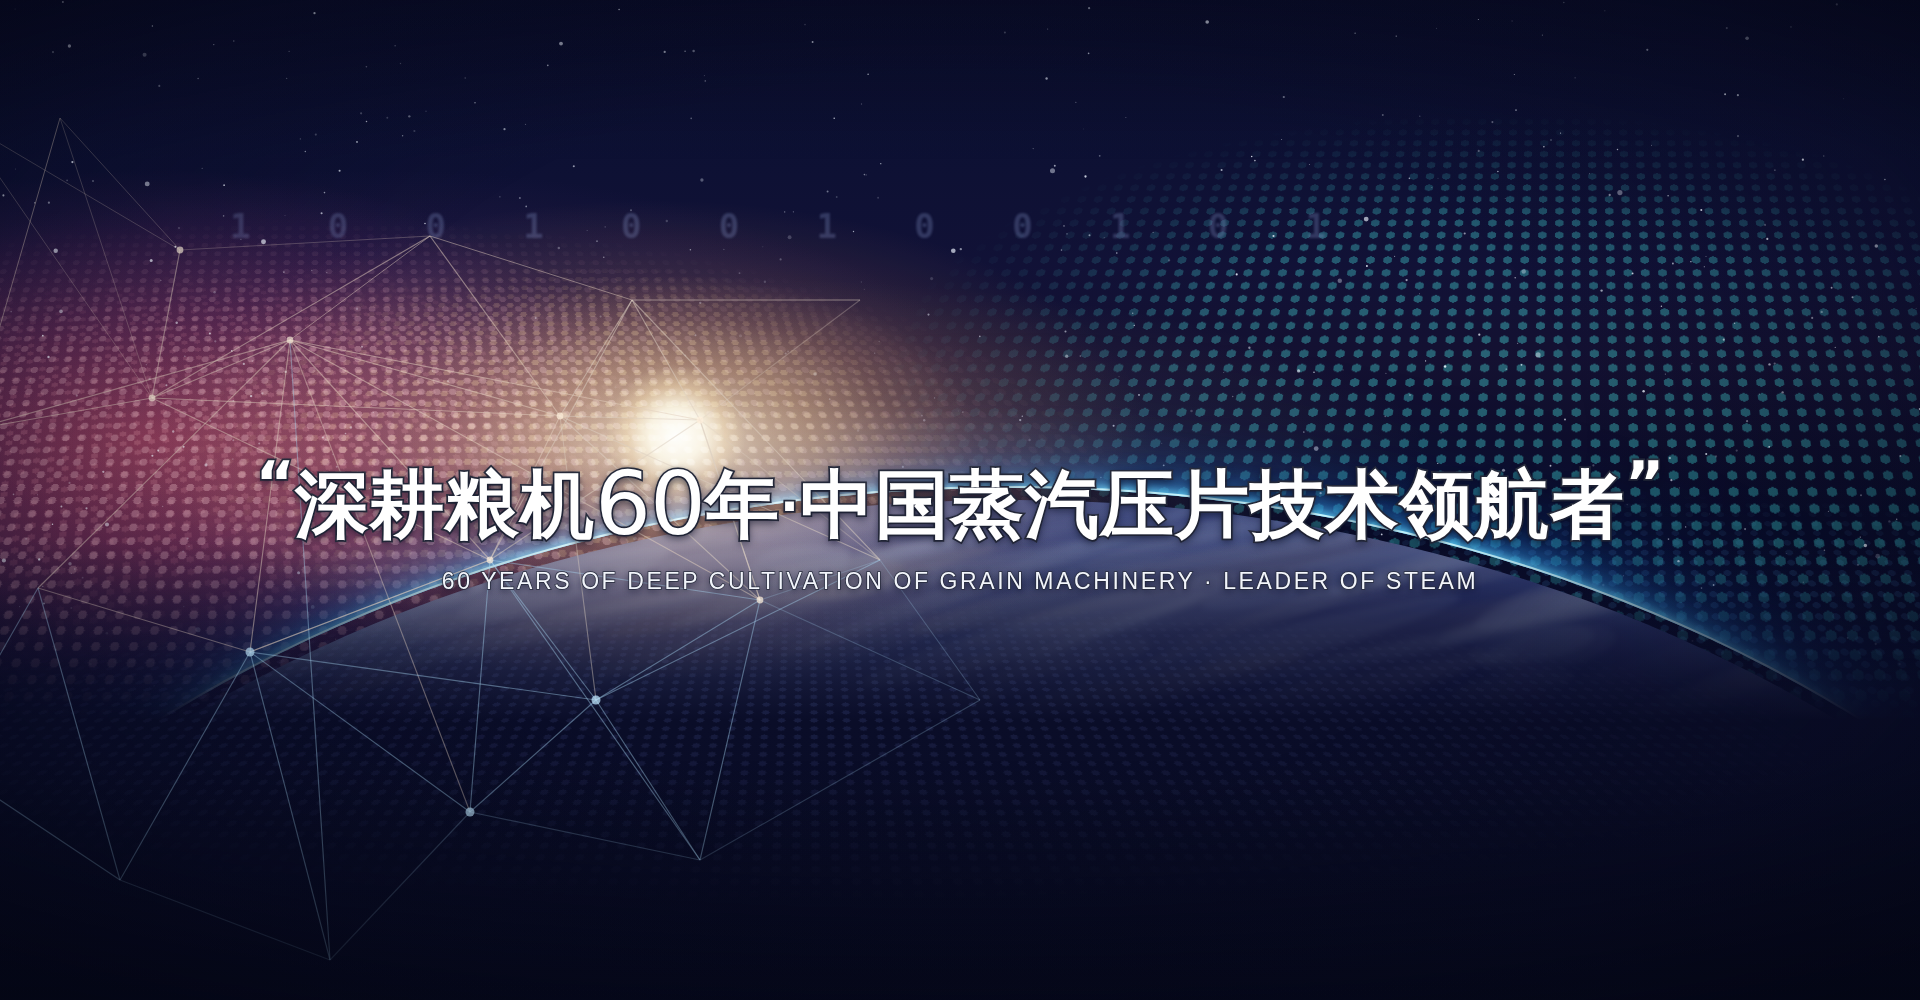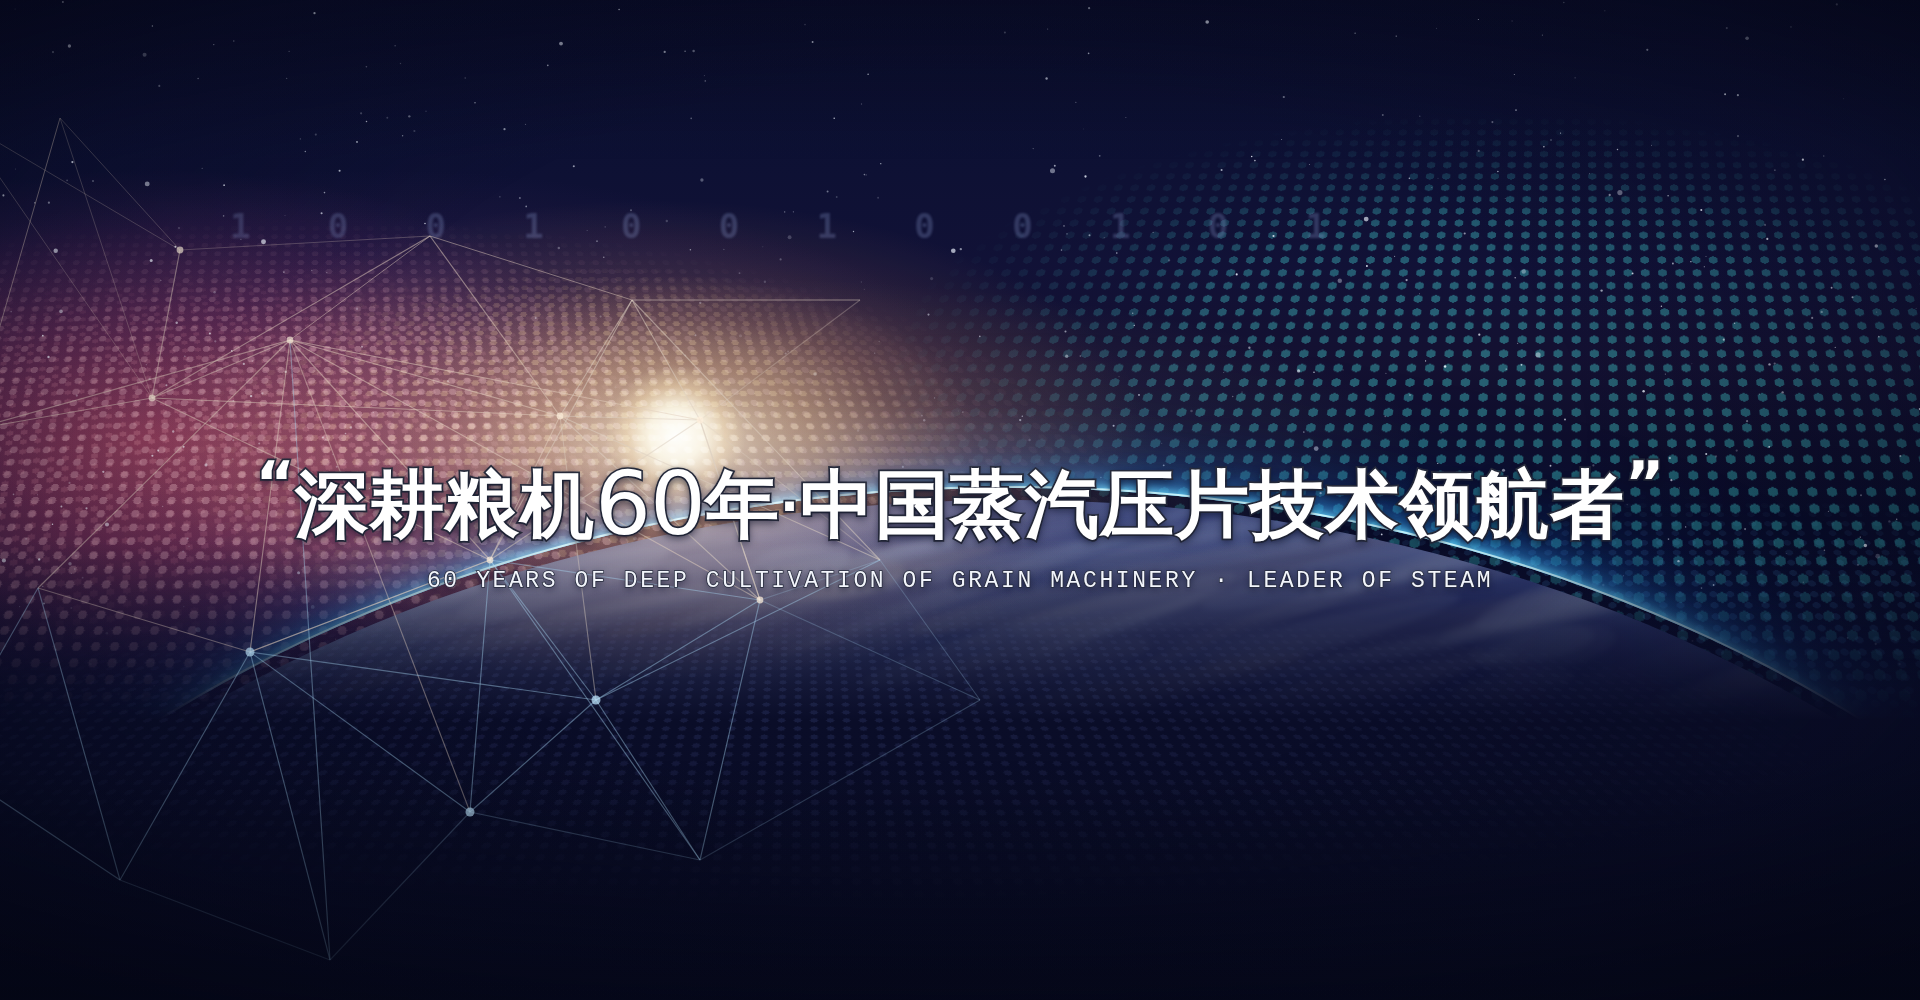--- a/index.html
+++ b/index.html
@@ -192,21 +192,21 @@
   #mainTitle .qt { font-size:60px; vertical-align:super; letter-spacing:0; }
   #mainTitle .num {
     font-size:88px; font-weight:400; letter-spacing:-1px;
     -webkit-text-stroke:3.2px #2b2f3e;
     vertical-align:-4px;
   }
   #mainTitle .dot { font-size:50px; vertical-align:6px; }
 
   #subWrap { margin-top:14px; }
   .subLine {
-    font-family:Liberation Mono, monospace;
+    font-family:Liberation Sans, sans-serif;
     font-size:23px; font-weight:400; letter-spacing:2.6px;
     color:#f2f5fb; line-height:1.5;
     -webkit-text-stroke:1.5px #2d3242;
     paint-order:stroke fill;
     text-shadow:0 2px 6px rgba(10,14,36,0.8);
     white-space:nowrap;
   }
 
   
   #vignette {

